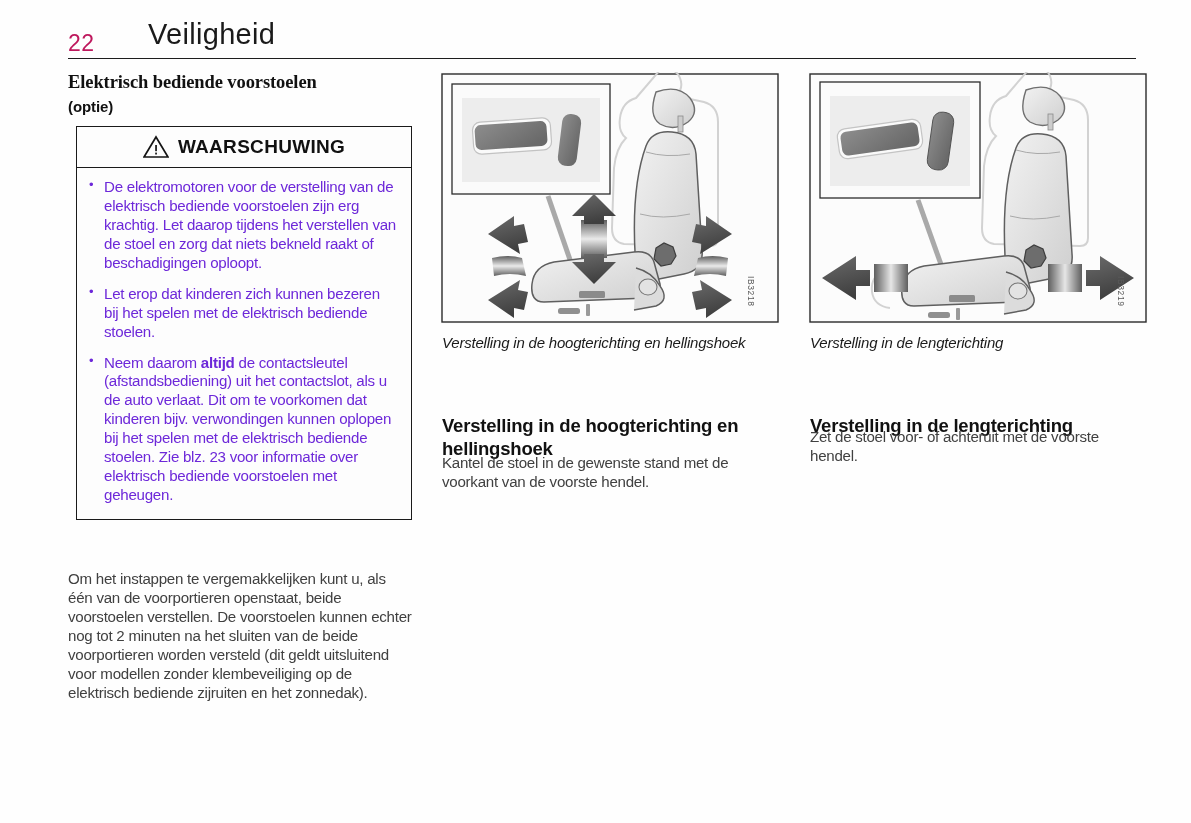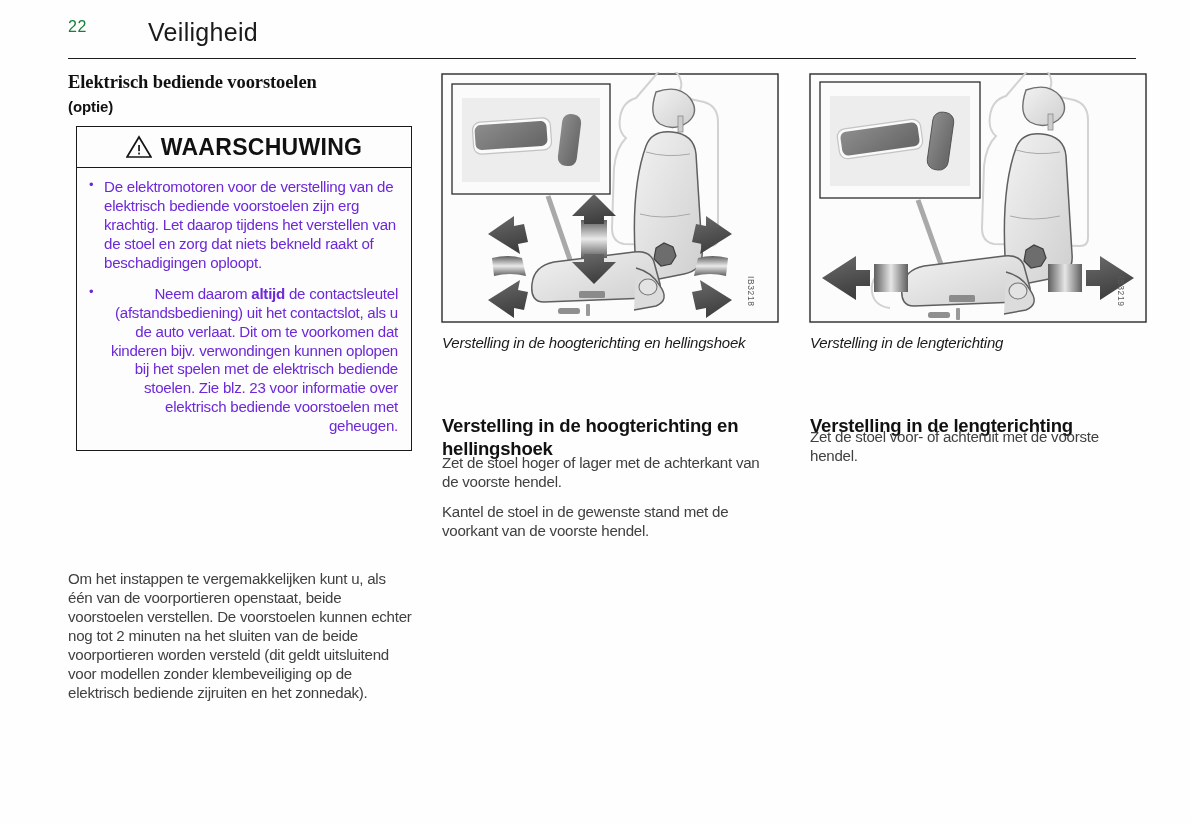--- a/index.html
+++ b/index.html
@@ -26,30 +26,30 @@
   .page-header {
     position: absolute;
     left: 68px;
     top: 18px;
     width: 1070px;
     height: 42px;
   }
   .page-number {
     position: absolute;
     left: 0;
-    top: 0;
-    font-size: 16px;
+    top: 12px;
+    font-size: 23px;
     letter-spacing: 0.5px;
-    color: #15803d;
+    color: #be185d;
   }
   .chapter-title {
     position: absolute;
     left: 80px;
     top: 0;
-    font-size: 25px;
+    font-size: 29px;
     letter-spacing: 0.3px;
     color: #1a1a1a;
   }
   .header-rule {
     position: absolute;
     left: 68px;
     top: 58px;
     width: 1068px;
     height: 1px;
     background: #1d1d1d;
@@ -98,42 +98,42 @@
     justify-content: center;
     gap: 9px;
     background: #fdfdfd;
   }
   .warning-head .tri {
     width: 26px;
     height: 24px;
     display: block;
   }
   .warning-title {
-    font-size: 23px;
+    font-size: 19px;
     font-weight: bold;
     letter-spacing: 0.3px;
   }
   .warning-body {
     padding: 10px 13px 12px 10px;
   }
   ul.warn-list {
     margin: 0;
     padding: 0;
     list-style: none;
   }
   ul.warn-list > li {
     position: relative;
     padding-left: 17px;
     font-size: 15.1px;
     line-height: 1.255;
     margin-bottom: 12px;
     letter-spacing: -0.25px;
     color: #6d28d9;
   }
-  ul.warn-list > li:last-child { margin-bottom: 2px; text-align: right; }
+  ul.warn-list > li:last-child { margin-bottom: 2px; }
   ul.warn-list > li::before {
     content: "\2022";
     position: absolute;
     left: 2px;
     top: -1px;
     font-size: 13px;
   }
   ul.warn-list b { font-weight: bold; }
 
   
@@ -243,20 +243,23 @@
           <rect x="12.2" y="17.6" width="1.7" height="1.9" fill="#141414"></rect>
         </svg>
         <span class="warning-title">WAARSCHUWING</span>
       </div>
       <div class="warning-body">
         <ul class="warn-list">
           <li>
             <span>De elektromotoren voor de verstelling van de elektrisch bediende voorstoelen zijn erg krachtig. Let daarop tijdens het verstellen van de stoel en zorg dat niets bekneld raakt of beschadigingen oploopt.</span>
           </li>
           <li>
+            <span>Let erop dat kinderen zich kunnen bezeren bij het spelen met de elektrisch bediende stoelen.</span>
+          </li>
+          <li>
             <span>Neem daarom </span><b>altijd</b><span> de contactsleutel (afstandsbediening) uit het contactslot, als u de auto verlaat. Dit om te voorkomen dat kinderen bijv. verwondingen kunnen oplopen bij het spelen met de elektrisch bediende stoelen. Zie blz. 23 voor informatie over elektrisch bediende voorstoelen met geheugen.</span>
           </li>
         </ul>
       </div>
     </div>
 
     <div class="body-after-box">
       <p class="para">Om het instappen te vergemakkelijken kunt u, als één van de voorportieren openstaat, beide voorstoelen verstellen. De voorstoelen kunnen echter nog tot 2 minuten na het sluiten van de beide voorportieren worden versteld (dit geldt uitsluitend voor modellen zonder klembeveiliging op de elektrisch bediende zijruiten en het zonnedak).</p>
     </div>
   </div>
@@ -334,21 +337,20 @@
           <path d="M292 228 l-26 18 l0 -10 l-10 2 l-4 -18 l10 -2 l-2 -10 z" fill="url(#arrHeadG)"></path>
           <path d="M288 186 q-16 -4 -30 0 l-4 18 q16 -4 32 0 z" fill="url(#arrShaftV)"></path>
         </g>
       </svg>
       <div class="fig-id" style="left:316px; top:204px;">IB3218</div>
     </div>
 
     <div class="fig-caption">Verstelling in de hoogterichting en hellingshoek</div>
     <h2 class="mid-heading">Verstelling in de hoogterichting en hellingshoek</h2>
     <div class="mid-text">
-      <p class="para">Zet de stoel hoger of lager met de achterkant van de voorste hendel.</p>
       <p class="para">Kantel de stoel in de gewenste stand met de voorkant van de voorste hendel.</p>
     </div>
   </div>
 
   <div class="col col-right">
 
     <div class="figure">
       <svg width="340" height="252" viewBox="0 0 340 252">
         <defs>
           <linearGradient id="seatGradR" x1="0" y1="0" x2="1" y2="1">

